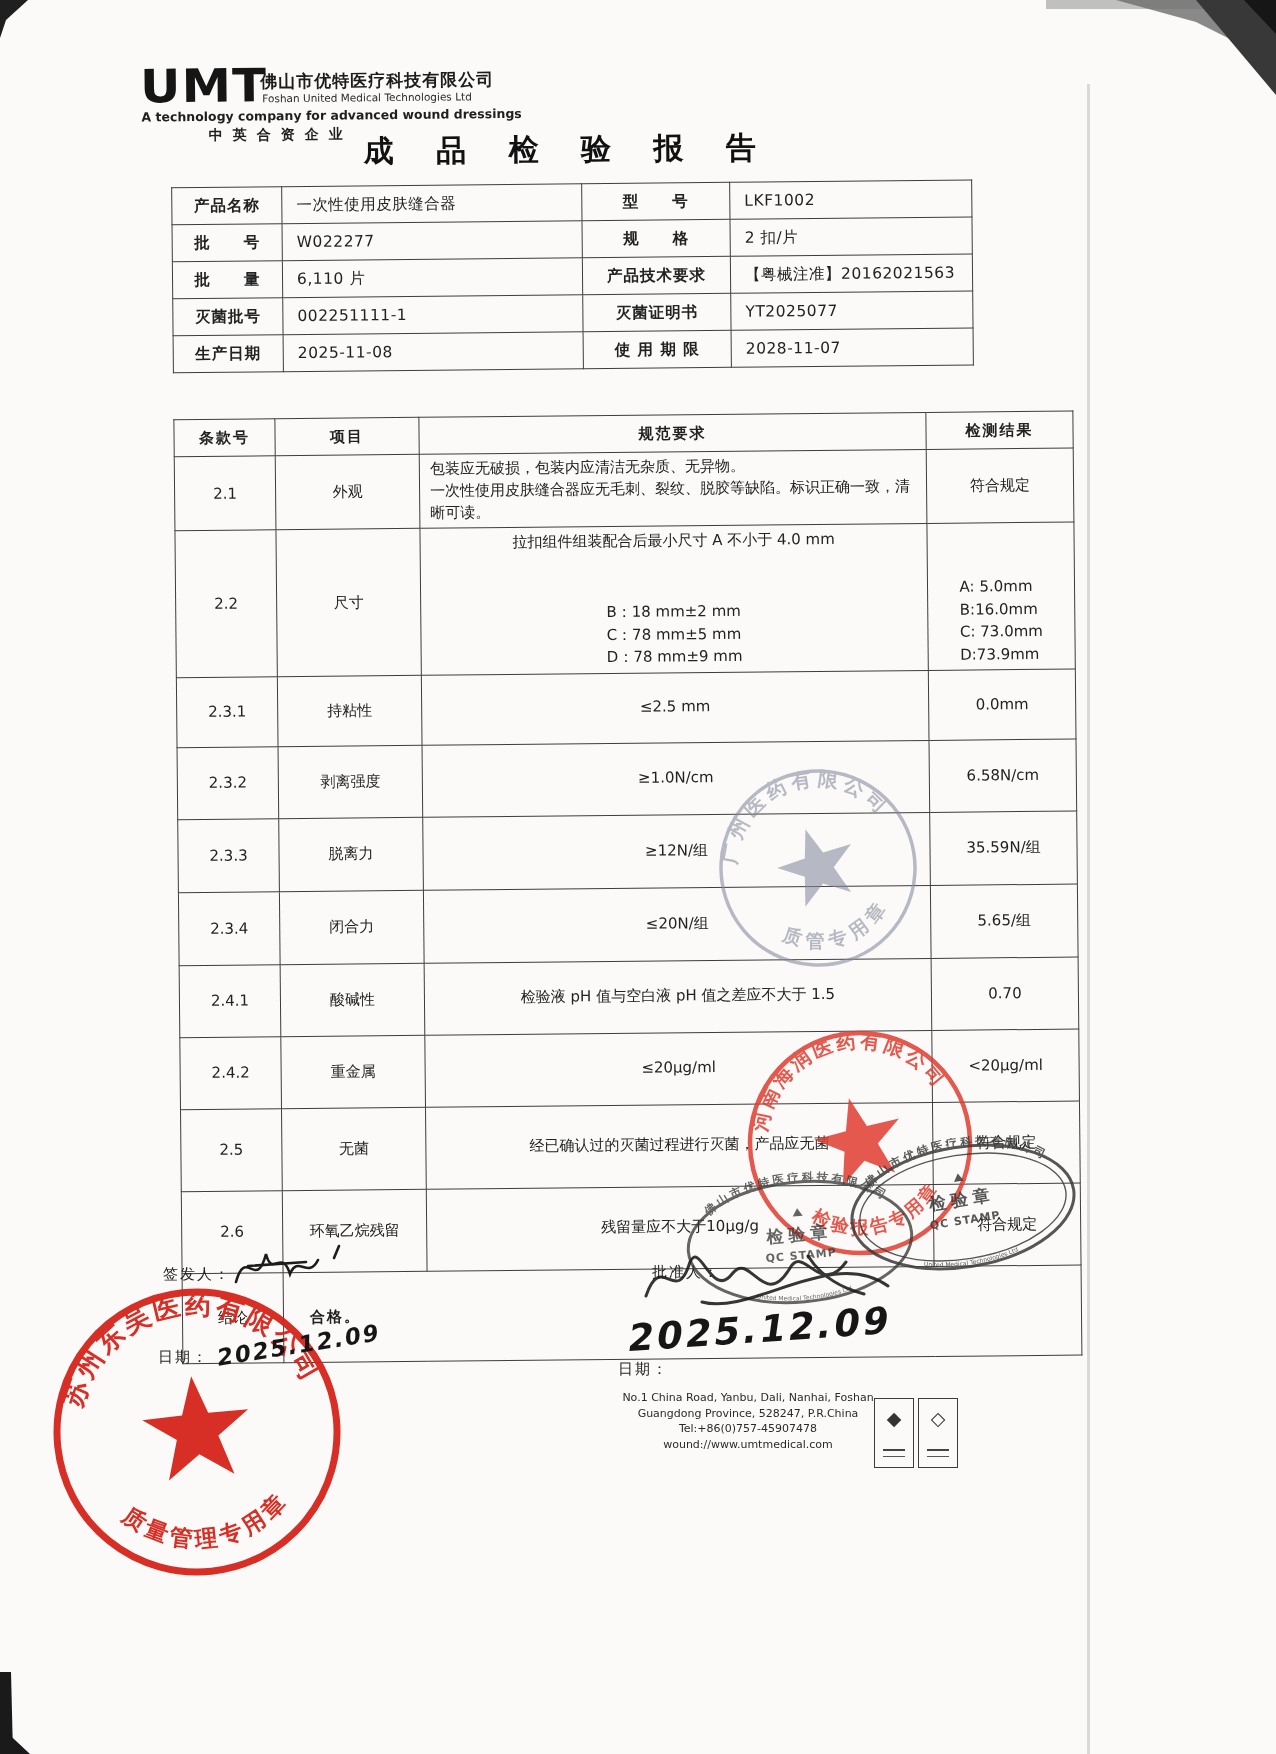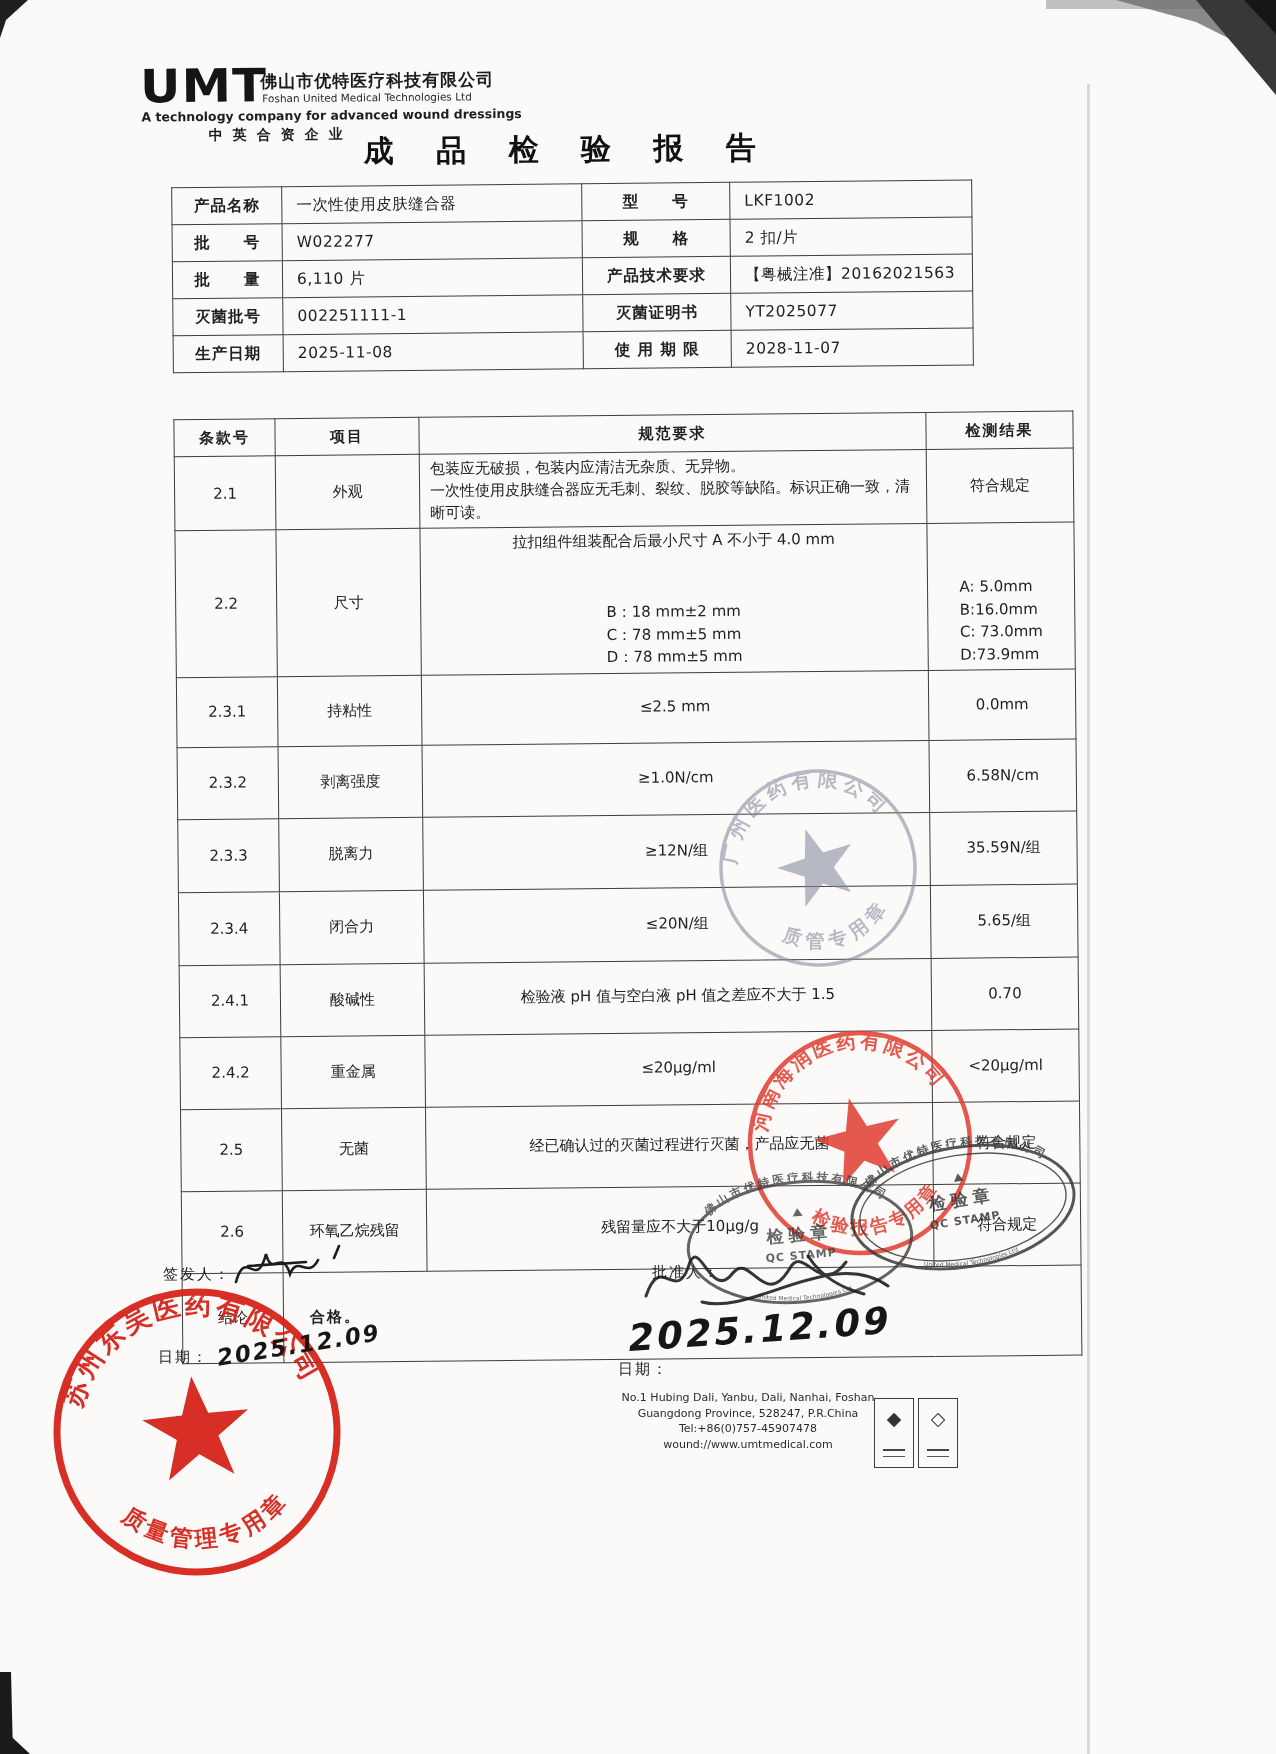--- a/index.html
+++ b/index.html
@@ -135,21 +135,21 @@
             </td>
       </tr>
       <tr style="height:102px">
         <td class="c">2.2</td>
         <td class="c">尺寸</td>
         <td class="req ctr">
           <div>拉扣组件组装配合后最小尺寸 A 不小于 4.0 mm</div>
           <div class="dimblock">
             <div>B：18 mm±2 mm</div>
             <div>C：78 mm±5 mm</div>
-            <div>D：78 mm±5 mm</div>
+            <div>D：78 mm±9 mm</div>
           </div>
         </td>
         <td class="c">
           <div class="resblock">
             <div>A: 5.0mm</div>
             <div>B:16.0mm</div>
             <div>C: 73.0mm</div>
             <div>D:73.9mm</div>
           </div>
         </td>
@@ -330,21 +330,21 @@
     </g>
   </svg>
 
   <div class="hand date-r">2025.12.09</div>
   <div class="lbl" style="left:618px;top:1360px">日期：</div>
 
   <div class="lbl" style="left:158px;top:1348px">日期：</div>
   <div class="hand date-l">2025.12.09</div>
 
   <div class="footer">
-    <div>No.1 Hubing Dali, Yanbu, Dali, Nanhai, Foshan</div>
+    <div>No.1 China Road, Yanbu, Dali, Nanhai, Foshan</div>
     <div>Guangdong Province, 528247, P.R.China</div>
     <div>Tel:+86(0)757-45907478</div>
     <div>wound://www.umtmedical.com</div>
   </div>
   <div class="cert" style="left:874px;top:1398px">
     <span class="g">◆</span>
       <span class="b"></span>
   </div>
   <div class="cert" style="left:918px;top:1398px">
     <span class="g">◇</span>

